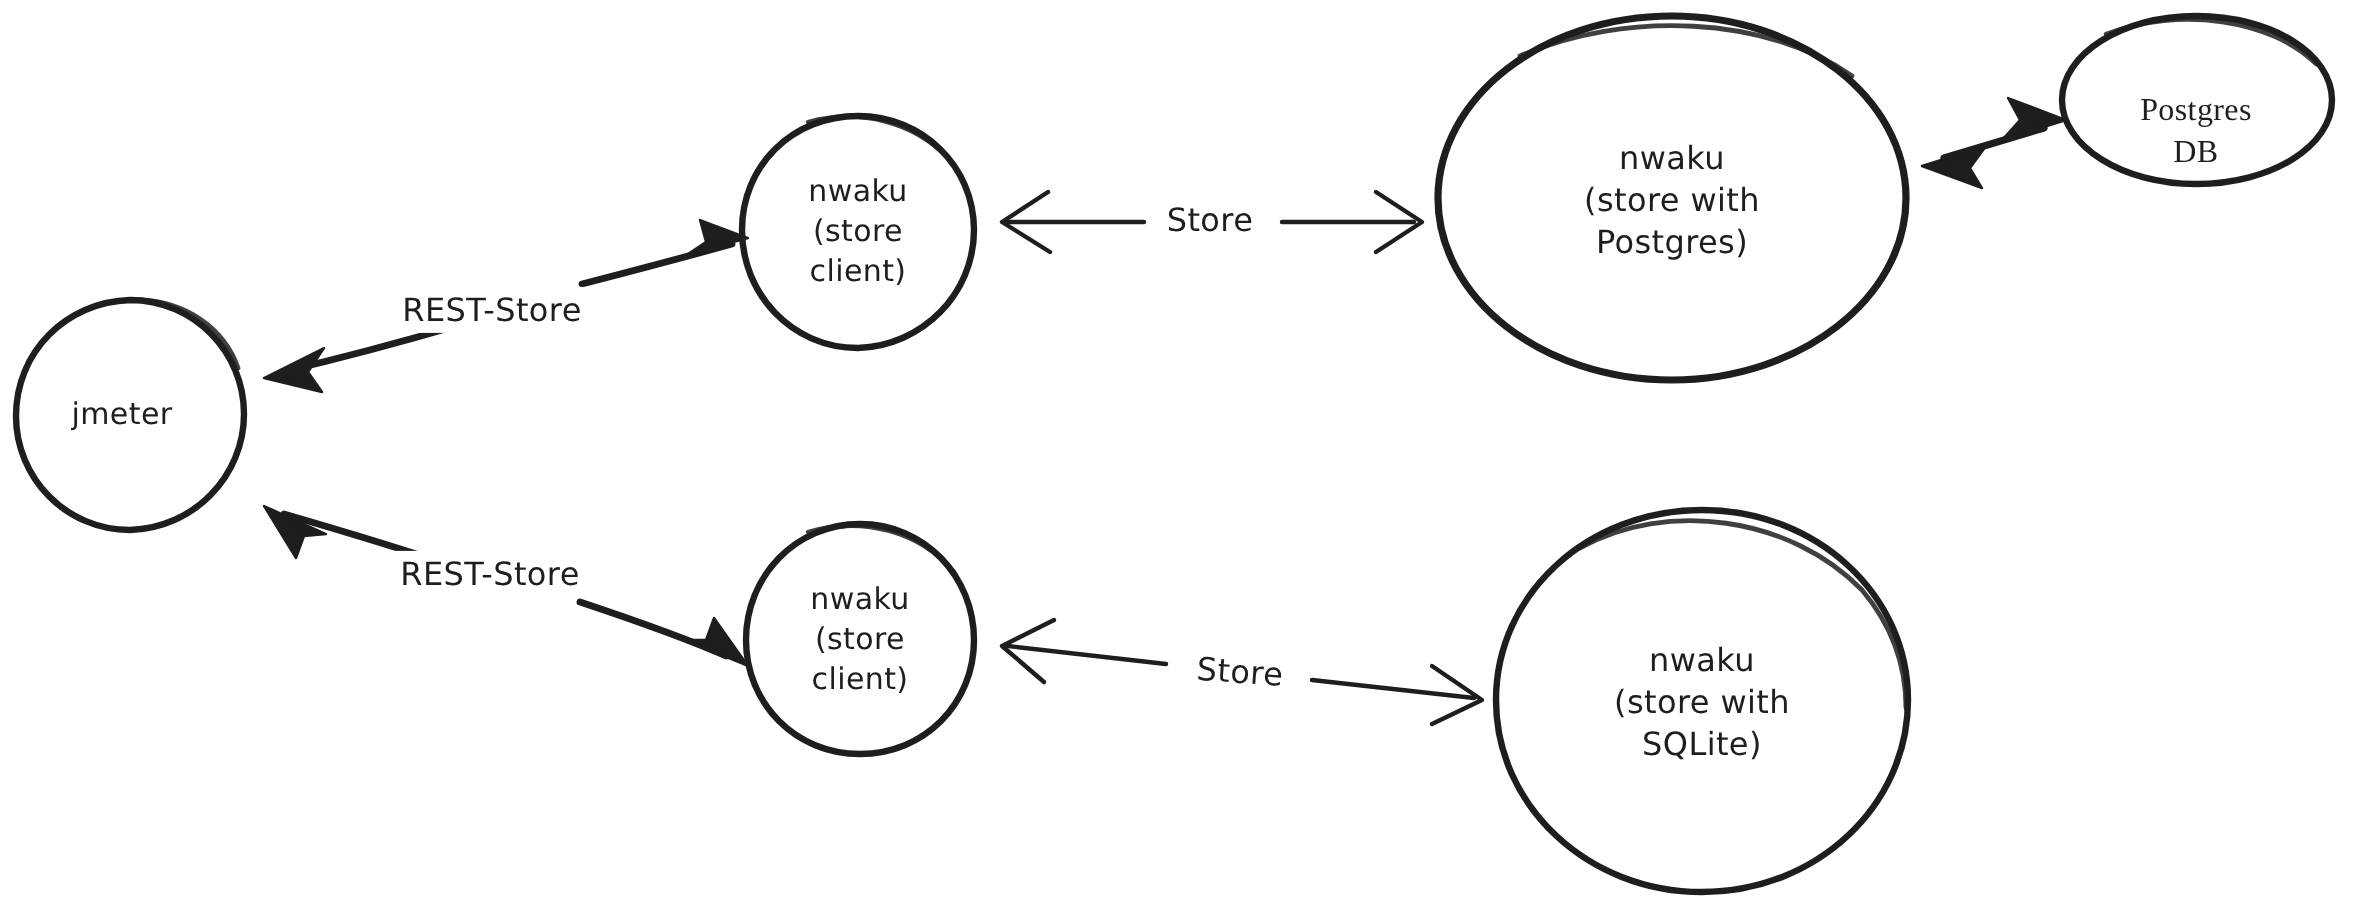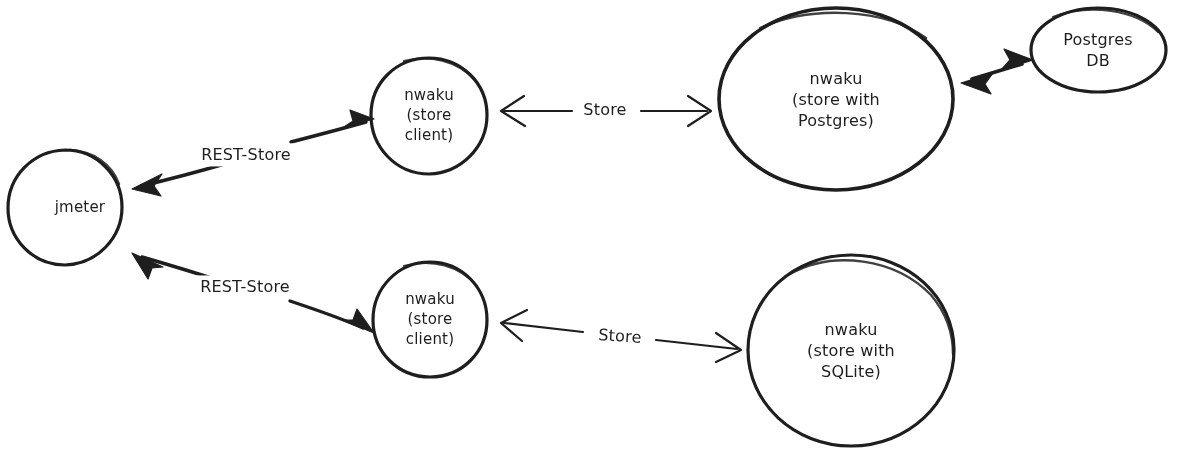--- a/index.html
+++ b/index.html
@@ -169,31 +169,31 @@
 
     <g>
       <path class="connector-line" stroke-width="2.2" d="M 504 323 L 583 332"></path>
       <path class="connector-line" stroke-width="2.2" d="M 656 340 L 737 349"></path>
       <polyline class="arrowhead-open" points="527,310 501,323 522,341"></polyline>
       <polyline class="arrowhead-open" points="716,333 741,350 716,362"></polyline>
     </g>
 
   </svg>
 
-  <div class="node-label" style="left:80px; top:208px;">jmeter</div>
+  <div class="node-label" style="left:61px; top:208px;">jmeter</div>
 
   <div class="node-label" style="left:429px; top:116px;">nwaku
 (store
 client)</div>
 
   <div class="node-label label-lg" style="left:836px; top:100px;">nwaku
 (store with
 Postgres)</div>
 
-  <div class="node-label label-lg" style="left:1098px; top:50px;">Postgres
+  <div class="node-label label-lg" style="left:1098px; top:66px;font-family:Liberation Serif, serif;">Postgres
 DB</div>
 
   <div class="node-label" style="left:430px; top:320px;">nwaku
 (store
 client)</div>
 
   <div class="node-label label-lg" style="left:851px; top:351px;">nwaku
 (store with
 SQLite)</div>
 

